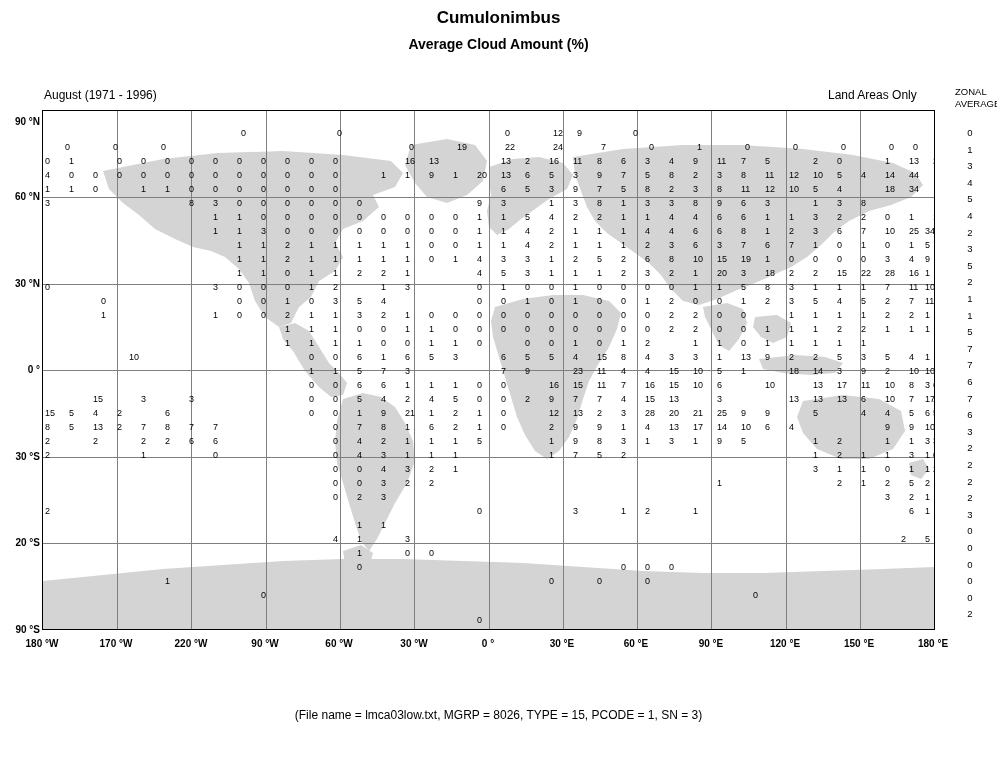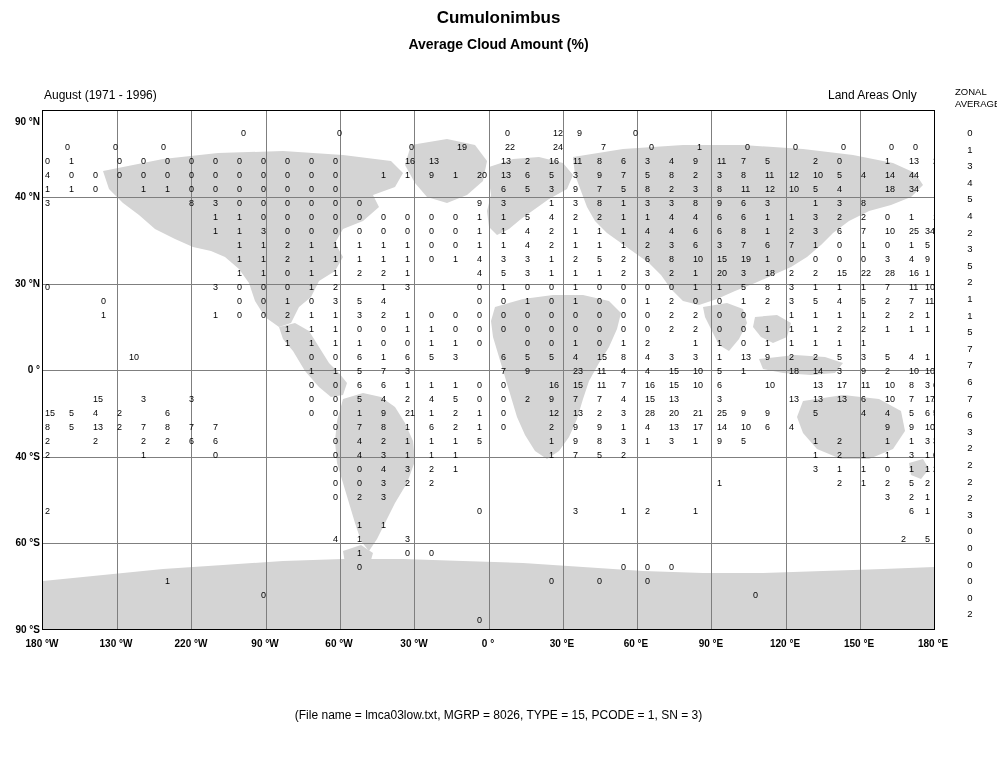--- a/index.html
+++ b/index.html
@@ -898,29 +898,29 @@
         <div class="cellnum" style="left: 506px; top: 466px;">0</div>
         <div class="cellnum" style="left: 554px; top: 466px;">0</div>
         <div class="cellnum" style="left: 602px; top: 466px;">0</div>
         <div class="cellnum" style="left: 218px; top: 480px;">0</div>
         <div class="cellnum" style="left: 710px; top: 480px;">0</div>
         <div class="cellnum" style="left: 434px; top: 505px;">0</div>
       </div>
   </div>
 
   <div class="ylabel" style="left:0px;  top:116px">90 °N</div>
-  <div class="ylabel" style="left:0px;  top:191px">40 °N</div>
+  <div class="ylabel" style="left:0px;  top:191px">60 °N</div>
   <div class="ylabel" style="left:0px;  top:278px">30 °N</div>
   <div class="ylabel" style="left:0px;  top:364px">0 °</div>
-  <div class="ylabel" style="left:0px;  top:451px">40 °S</div>
-  <div class="ylabel" style="left:0px;  top:537px">60 °S</div>
+  <div class="ylabel" style="left:0px;  top:451px">30 °S</div>
+  <div class="ylabel" style="left:0px;  top:537px">20 °S</div>
   <div class="ylabel" style="left:0px;  top:624px">90 °S</div>
 
   <div class="xlabel" style="left:7px">180 °W</div>
-  <div class="xlabel" style="left:81px">130 °W</div>
+  <div class="xlabel" style="left:81px">170 °W</div>
   <div class="xlabel" style="left:156px">220 °W</div>
   <div class="xlabel" style="left:230px">90 °W</div>
   <div class="xlabel" style="left:304px">60 °W</div>
   <div class="xlabel" style="left:379px">30 °W</div>
   <div class="xlabel" style="left:453px">0 °</div>
   <div class="xlabel" style="left:527px">30 °E</div>
   <div class="xlabel" style="left:601px">60 °E</div>
   <div class="xlabel" style="left:676px">90 °E</div>
   <div class="xlabel" style="left:750px">120 °E</div>
   <div class="xlabel" style="left:824px">150 °E</div>

